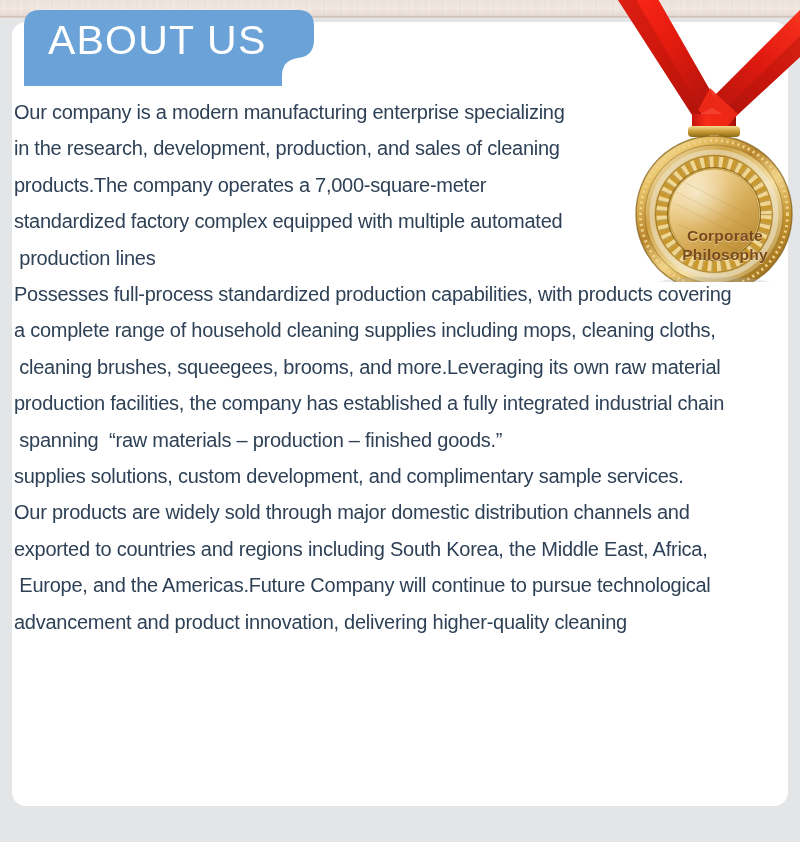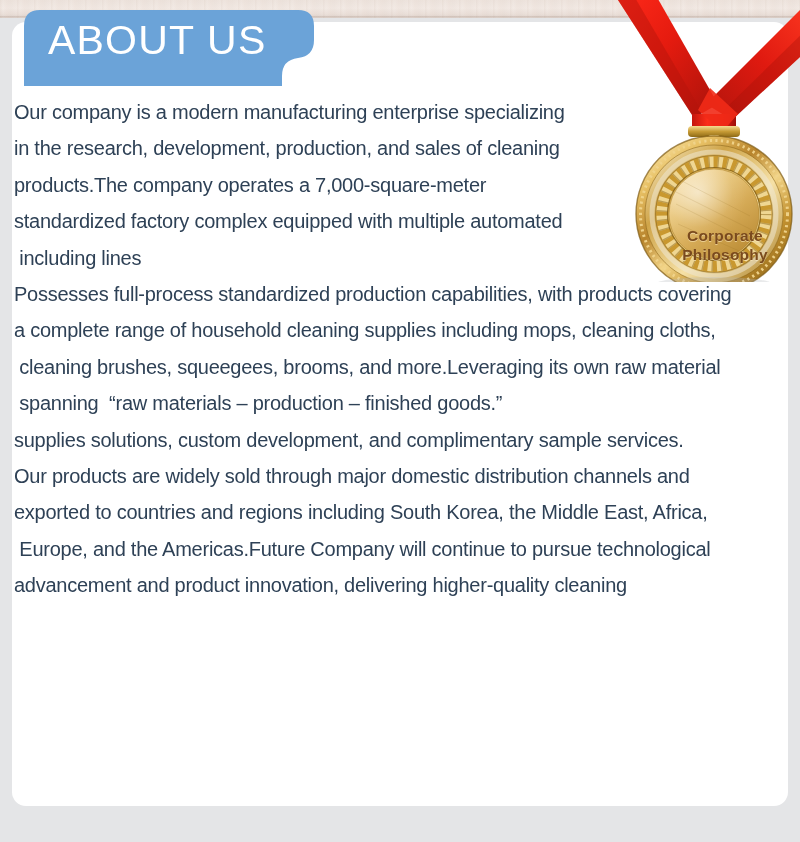--- a/index.html
+++ b/index.html
@@ -140,24 +140,25 @@
                Z" fill="#6ba3d8"></path>
     </svg>
   </div>
   <div id="header-title">ABOUT US</div>
 
   <div id="body-copy">
       <div class="line">Our company is a modern manufacturing enterprise specializing</div>
       <div class="line">in the research, development, production, and sales of cleaning</div>
       <div class="line">products.The company operates a 7,000-square-meter</div>
       <div class="line">standardized factory complex equipped with multiple automated</div>
-      <div class="line"> including lines</div>
+      <div class="line"> production lines</div>
       <div class="line">Possesses full-process standardized production capabilities, with products covering</div>
       <div class="line">a complete range of household cleaning supplies including mops, cleaning cloths,</div>
       <div class="line"> cleaning brushes, squeegees, brooms, and more.Leveraging its own raw material</div>
+      <div class="line">production facilities, the company has established a fully integrated industrial chain</div>
       <div class="line"> spanning  “raw materials – production – finished goods.”</div>
       <div class="line">supplies solutions, custom development, and complimentary sample services.</div>
       <div class="line">Our products are widely sold through major domestic distribution channels and</div>
       <div class="line">exported to countries and regions including South Korea, the Middle East, Africa,</div>
       <div class="line"> Europe, and the Americas.Future Company will continue to pursue technological</div>
       <div class="line">advancement and product innovation, delivering higher-quality cleaning</div>
     </div>
 
   <div id="medal-badge">
     <svg width="200" height="290" viewBox="0 0 200 290">

